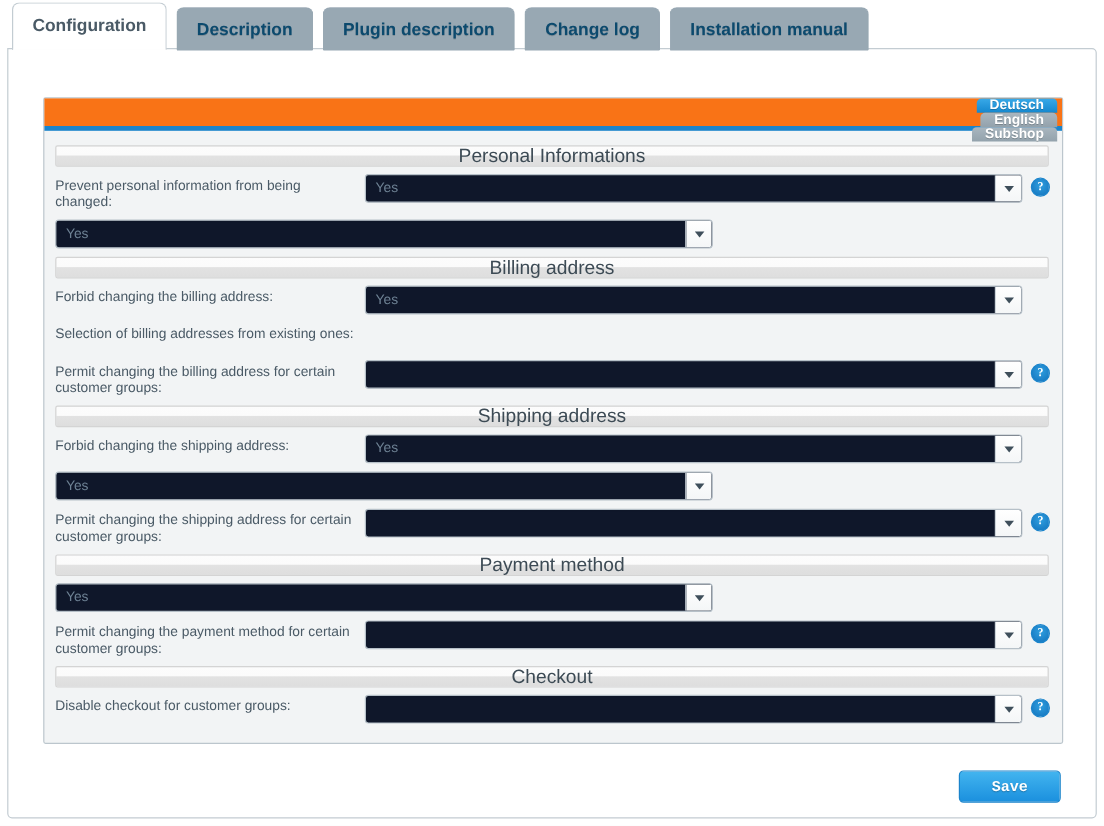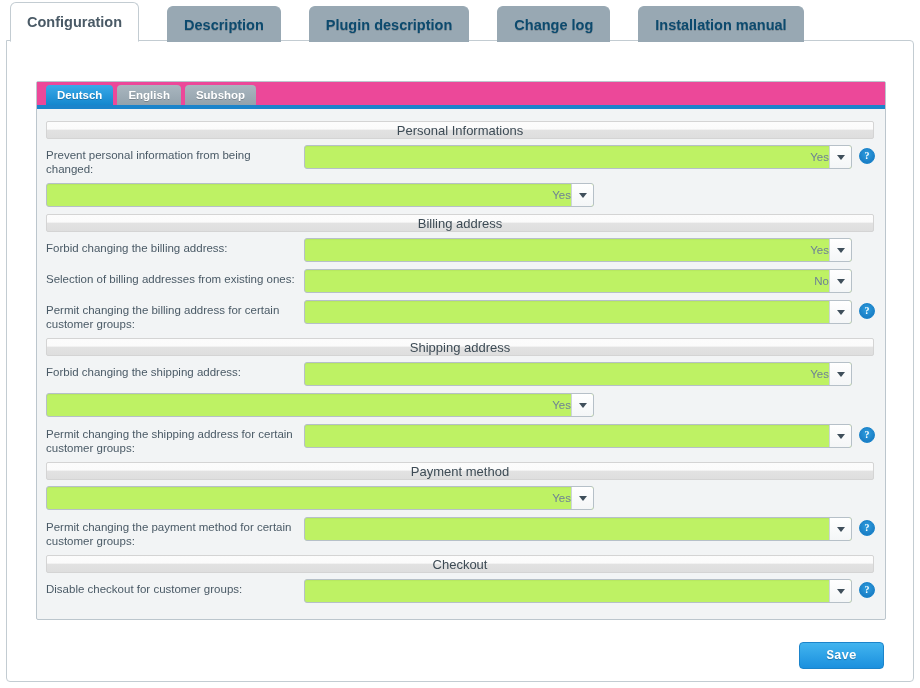--- a/index.html
+++ b/index.html
@@ -21,21 +21,20 @@
   
   .toptabs {
     position: absolute;
     left: 0; top: 0;
     height: 42px;
     width: 920px;
     display: flex;
     align-items: flex-end;
     padding-left: 10px;
     z-index: 5;
-    gap: 20px;
   }
   .toptab {
     height: 36px;
     margin-right: 8px;
     padding: 0 16px;
     display: flex;
     align-items: center;
     justify-content: center;
     background: #98a8b3;
     color: #0c4a6e;
@@ -79,21 +78,22 @@
     border-radius: 2px;
   }
 
   
   .subtabs {
     position: relative;
     height: 23px;
     padding-left: 9px;
     display: flex;
     align-items: flex-end;
-    background: #ec4899;
+    background: #f97316;
+    flex-direction: column;
   }
   .subtab {
     height: 20px;
     padding: 0 11px;
     margin-right: 4px;
     display: flex;
     align-items: center;
     justify-content: center;
     font-size: 11.5px;
     font-weight: bold;
@@ -115,21 +115,21 @@
 
   
   .formarea {
     padding: 8px 11px 10px 9px;
   }
 
   .section-head {
     height: 18px;
     line-height: 17px;
     text-align: center;
-    font-size: 13px;
+    font-size: 16px;
     color: #3d4b55;
     background: linear-gradient(to bottom, #fcfcfc 0%, #fbfbfb 45%, #e2e2e2 50%, #dedede 100%);
     border: 1px solid #d4d4d4;
     border-radius: 2px;
     margin: 4px 16px 6px 0;
     width: 100%;
   }
 
   .row {
     display: flex;
@@ -150,29 +150,28 @@
   .ctrl-wrap {
     flex: 0 0 548px;
     width: 548px;
     position: relative;
   }
 
   
   .sel {
     position: relative;
     height: 24px;
-    background: #bef264;
+    background: #0f172a;
     border: 1px solid #b6c0c8;
     border-radius: 3px;
     box-shadow: inset 0 1px 1px rgba(0,0,0,.045);
     display: flex;
     align-items: center;
     cursor: pointer;
     overflow: hidden;
-    text-align: right;
   }
   .sel-val {
     flex: 1 1 auto;
     padding-left: 8px;
     font-size: 11.5px;
     color: #6e8294;
     line-height: 22px;
     overflow: hidden;
     white-space: nowrap;
   }
@@ -289,28 +288,20 @@
               <div class="sel">
                 <div class="sel-val">Yes</div>
                 <div class="sel-btn">
                   <div class="caret"></div>
                 </div>
               </div>
             </div>
           </div>
           <div class="row">
             <div class="row-label">Selection of billing addresses from existing ones:</div>
-            <div class="ctrl-wrap">
-              <div class="sel">
-                <div class="sel-val">No</div>
-                <div class="sel-btn">
-                  <div class="caret"></div>
-                </div>
-              </div>
-            </div>
           </div>
           <div class="row">
             <div class="row-label">Permit changing the billing address for certain customer groups:</div>
             <div class="ctrl-wrap">
               <div class="sel">
                 <div class="sel-val"></div>
                 <div class="sel-btn">
                   <div class="caret"></div>
                 </div>
               </div>

